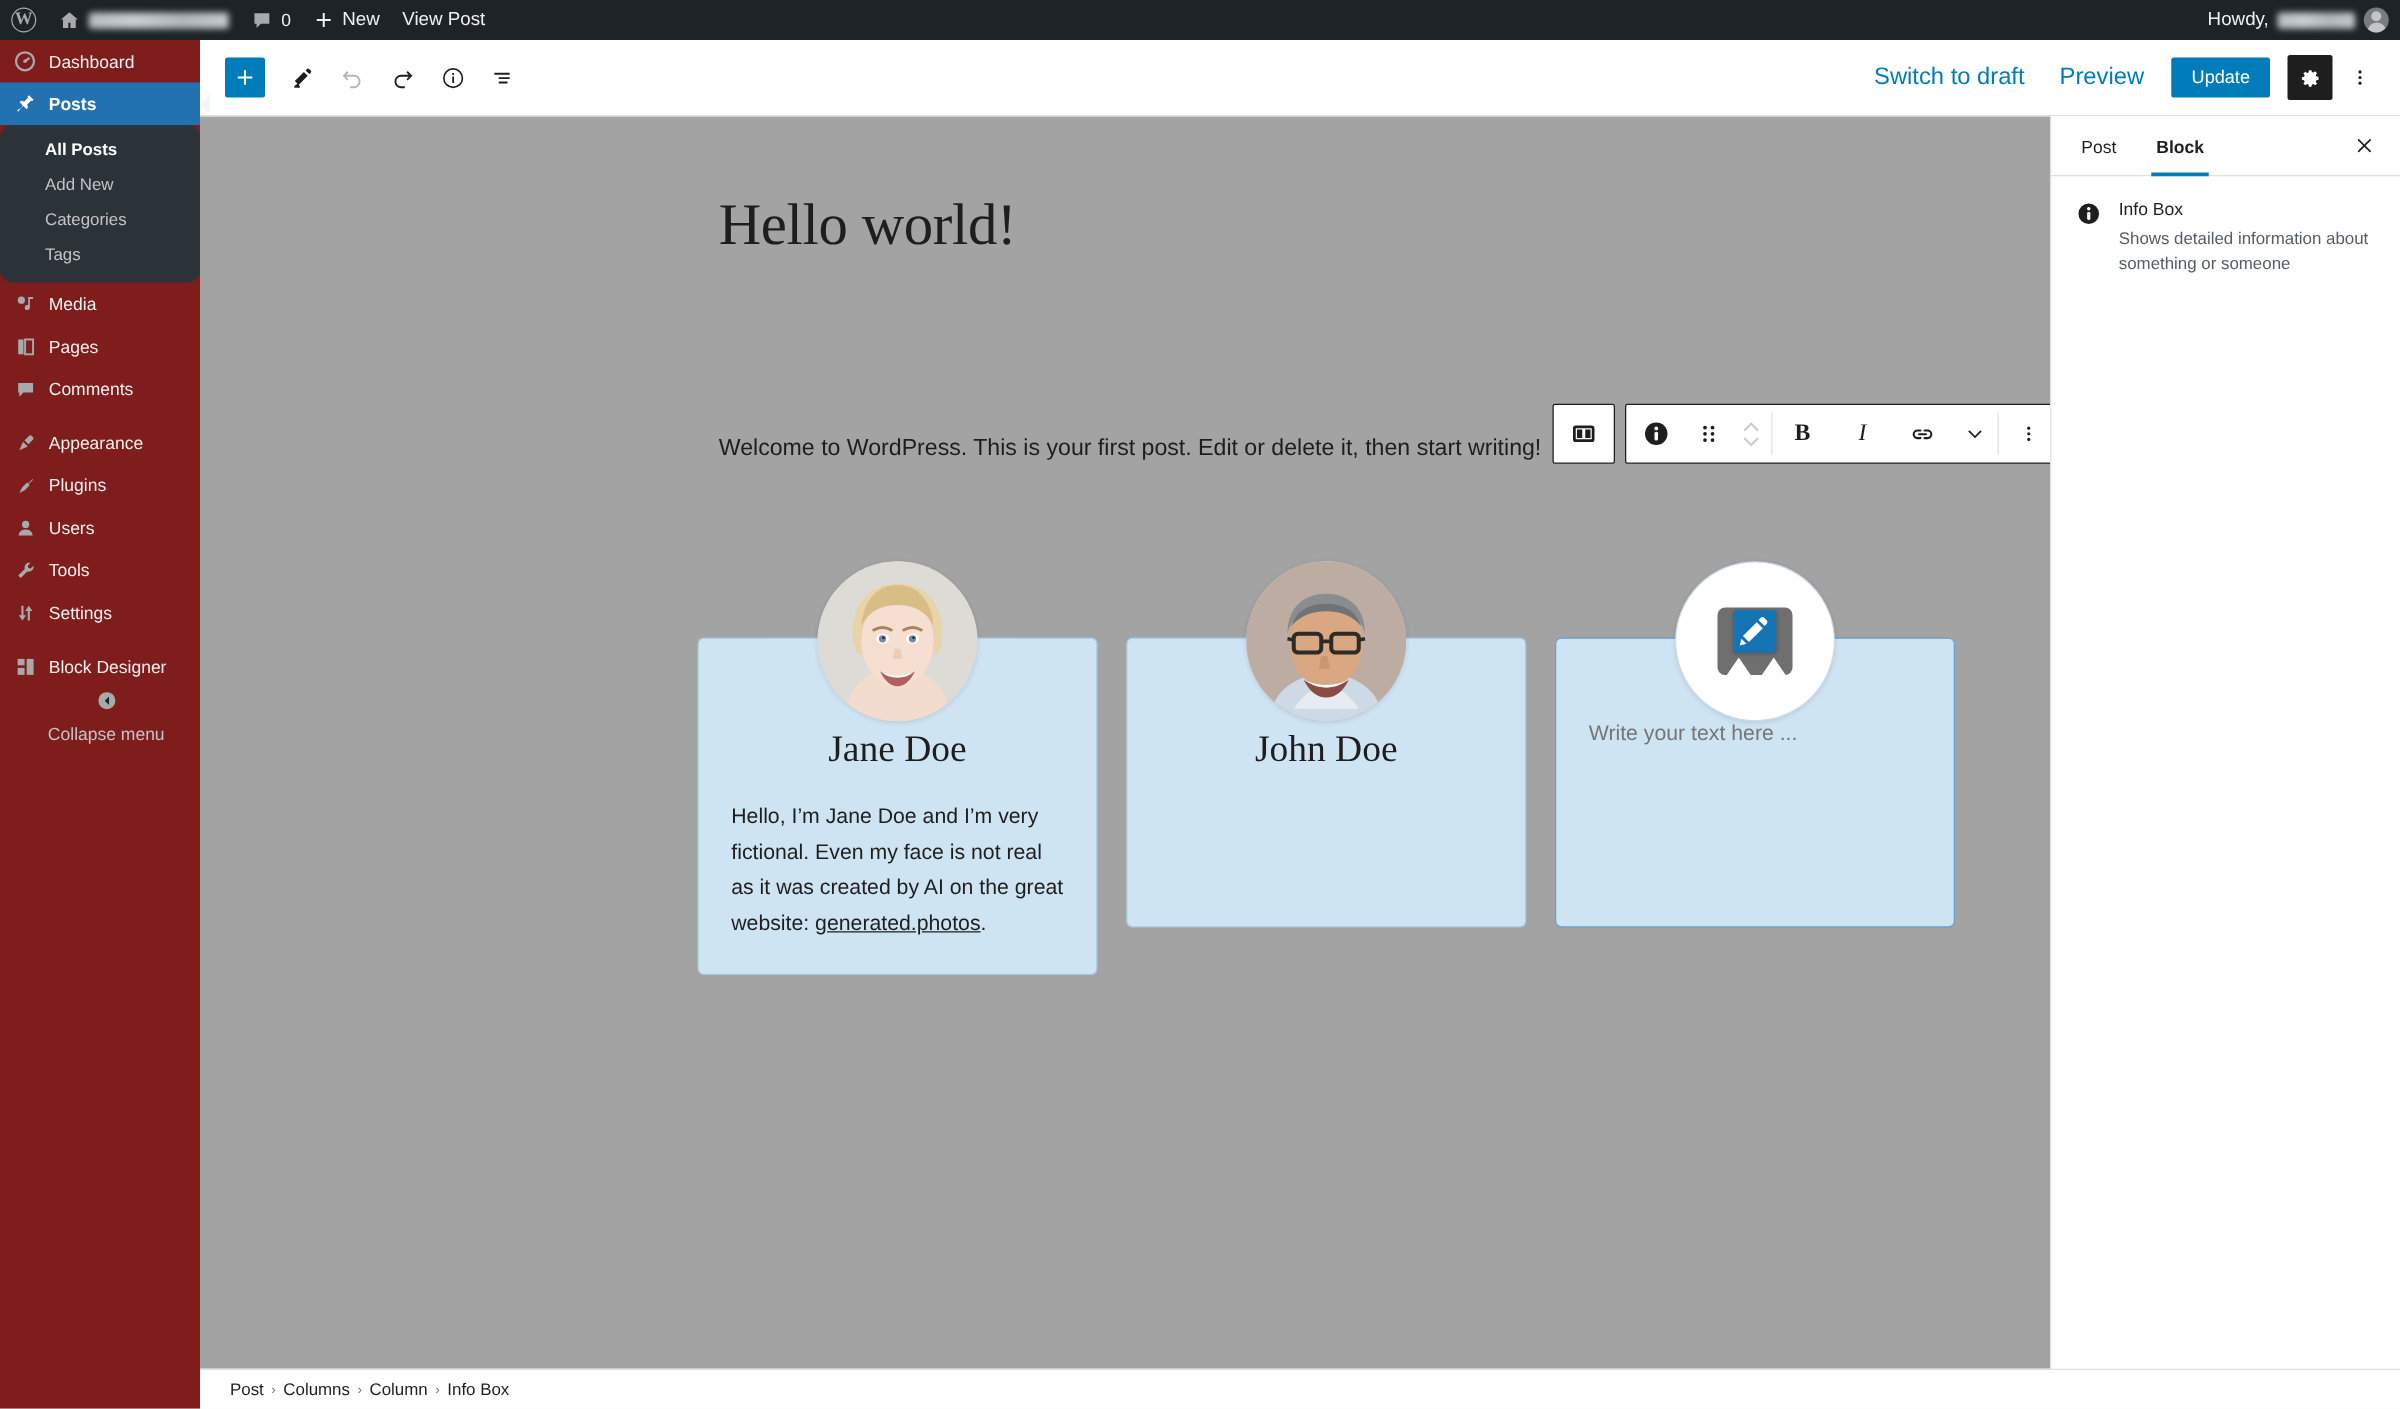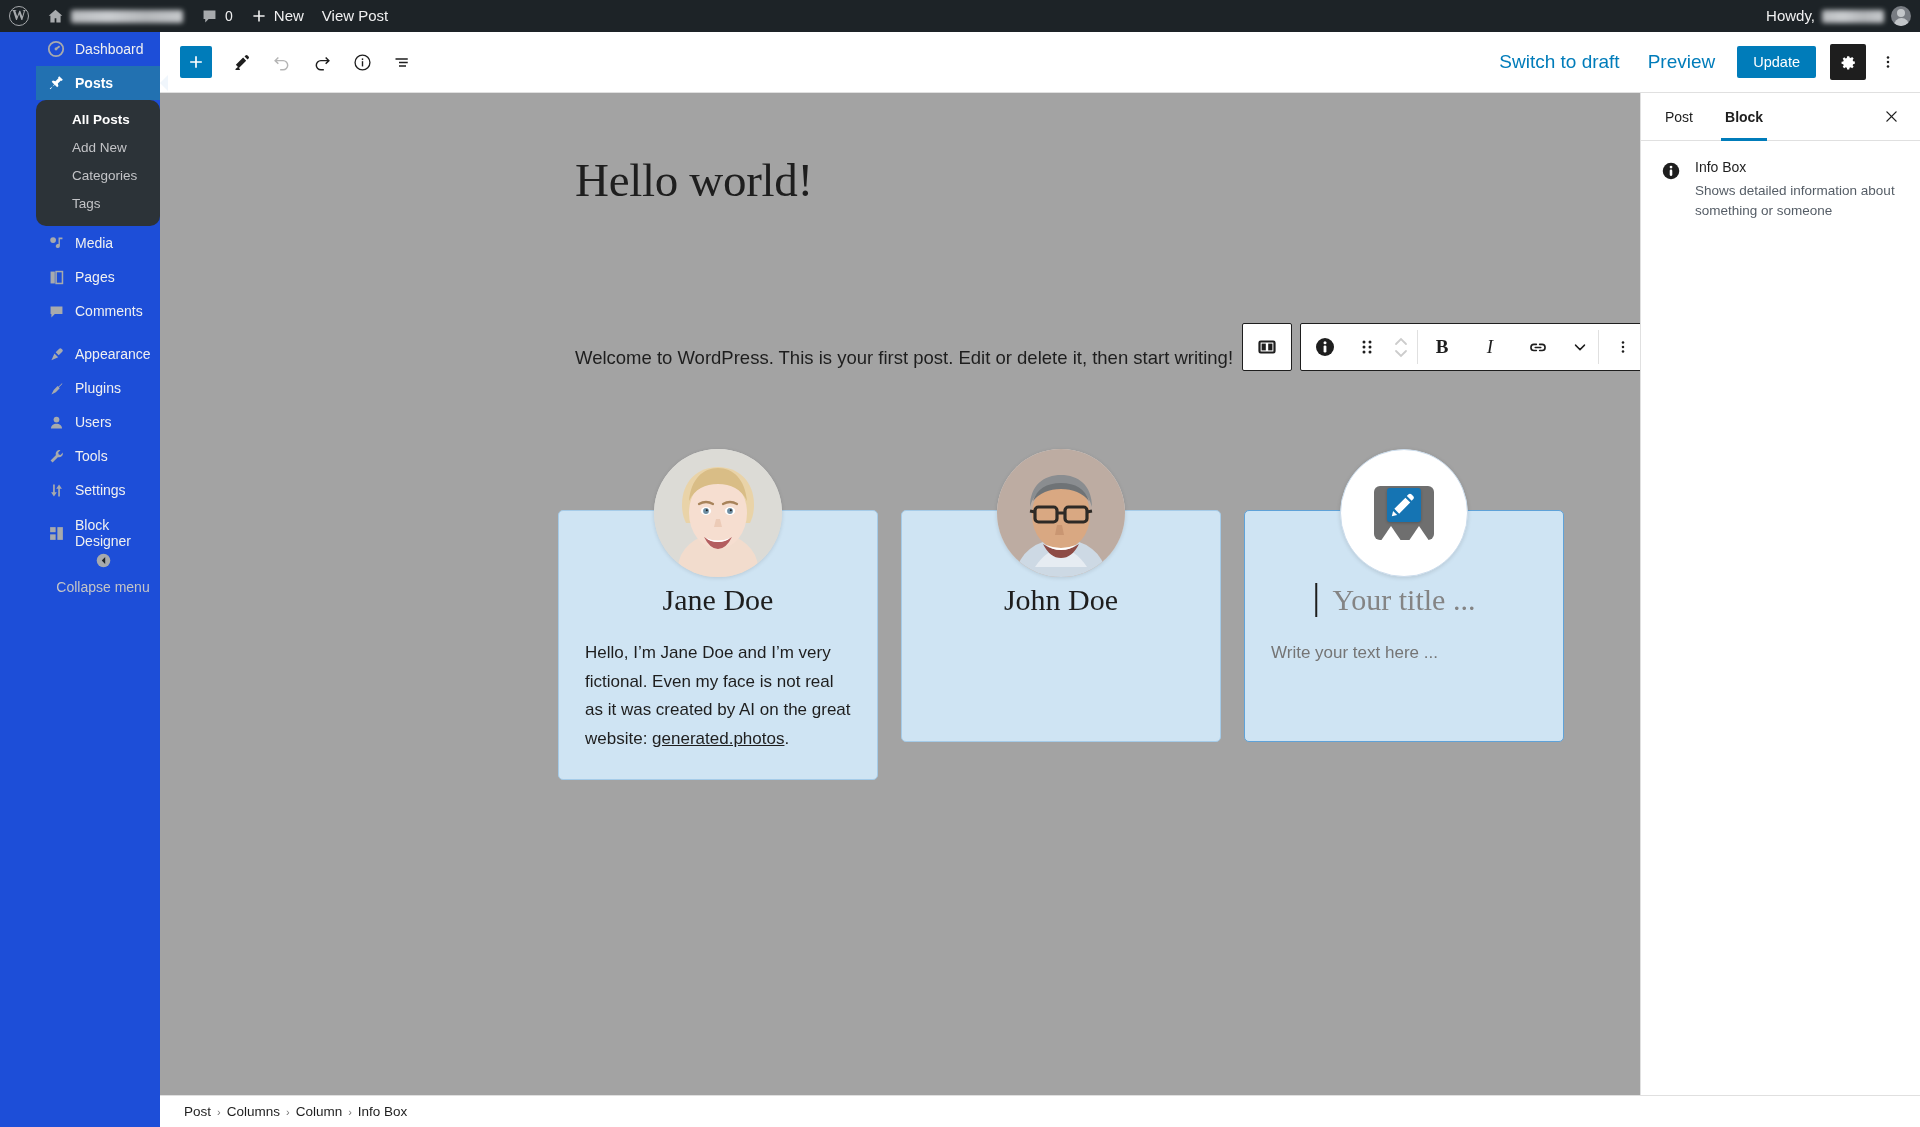--- a/index.html
+++ b/index.html
@@ -46,21 +46,21 @@
     width: 8px; height: 8px; border-radius: 50%; background: #c3c6c9;
   }
   .avatar-mini::after {
     content: ""; position: absolute; left: 2.5px; top: 12px;
     width: 15px; height: 11px; border-radius: 8px 8px 0 0; background: #c3c6c9;
   }
 
   
   #adminmenu {
     position: absolute; top: 32px; left: 0; width: 160px; height: 1095px;
-    background: #1d4ed8; color: #f0f0f1; font-size: 14px; z-index: 300; padding-left: 36px;
+    background: #7f1d1d; color: #f0f0f1; font-size: 14px; z-index: 300;
   }
   .menu-top {
     display: flex; align-items: center; gap: 9px;
     height: 34px; padding: 0 0 0 10px; color: #f0f0f1; cursor: pointer;
     position: relative;
   }
   .menu-top.current {
     background: #2271b1; color: #fff; font-weight: 600;
   }
   .menu-top.current::after {
@@ -551,21 +551,20 @@
             <div class="ph-img">
               <span class="frame"></span>
               <span class="mountain"></span>
             </div>
             <div class="ph-edit">
               <svg width="19" height="19" viewBox="0 0 24 24">
                 <path fill="#fff" d="M17.4 4.6a1.7 1.7 0 00-2.4 0l-1 1 3.4 3.4 1-1a1.7 1.7 0 000-2.4l-1-1zM13 6.9L5.2 14.7l3.4 3.4L16.4 10.3 13 6.9zM4.3 16.2L3.4 20l3.8-.9-2.9-2.9z"></path>
               </svg>
             </div>
           </div>
-          <div class="ib-title ph">Your title ...</div>
           <div class="ib-text ph">Write your text here ...</div>
         </div>
       </div>
 
     </div>
 
     <div id="block-toolbar">
 
       <div class="tb-group">
         <button class="tb-btn">

